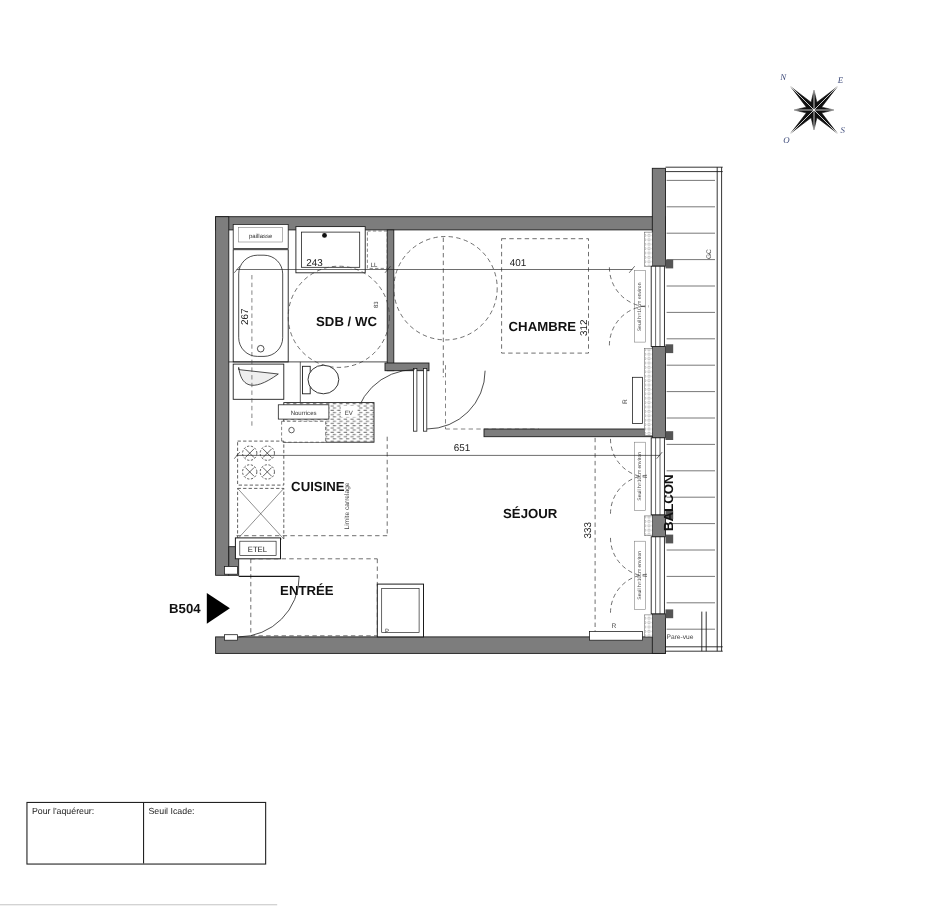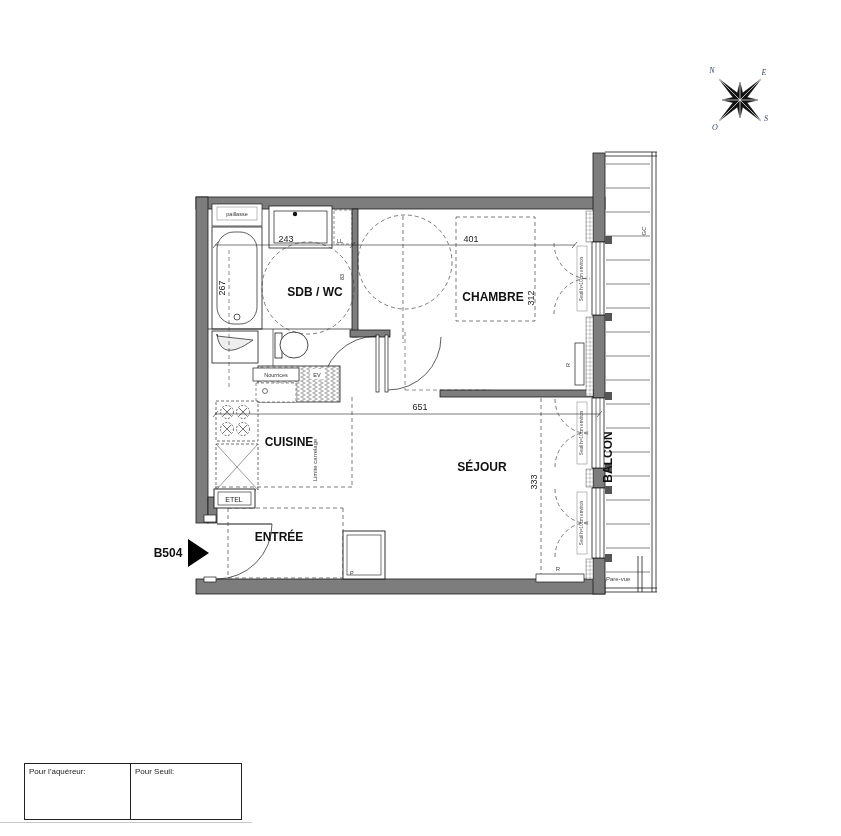--- a/index.html
+++ b/index.html
@@ -4,21 +4,21 @@
 <style>
   html,body{margin:0;padding:0;background:#ffffff;}
   body{width:841px;height:836px;position:relative;font-family:"Liberation Sans",sans-serif;}
   svg{position:absolute;left:0;top:0;}
   .room-label{font:bold 12px "Liberation Sans",sans-serif;fill:#111;}
   .dim{font:9px "Liberation Sans",sans-serif;fill:#222;}
   .tiny{font:5.5px "Liberation Sans",sans-serif;fill:#333;}
   .micro{font:4.6px "Liberation Sans",sans-serif;fill:#444;}
   .note{font:6px "Liberation Sans",sans-serif;fill:#444;}
   .compass-letter{font:italic 8px "Liberation Serif",serif;fill:#3b4878;}
-  .tb{position:absolute;left:24px;top:763px;width:216px;height:55px;display:flex;border:1px solid #222;background:#fff;}
+  .tb{position:absolute;left:24px;top:729px;width:216px;height:55px;display:flex;border:1px solid #222;background:#fff;}
   .tb .cell{flex:0 0 106px;border-right:1px solid #222;padding:3px 4px;box-sizing:border-box;font-size:8px;color:#222;}
   .tb .cell:last-child{flex:1;border-right:none;}
   .pageline{position:absolute;left:0;top:822px;width:252px;height:1px;background:#c9c9c9;}
 </style>
 </head>
 <body>
 
 <svg width="841" height="836" viewBox="0 0 841 836">
   <defs>
     <pattern id="hatch" width="6" height="4" patternUnits="userSpaceOnUse">
@@ -278,15 +278,15 @@
   <text class="dim" x="286" y="242" text-anchor="middle">243</text>
   <text class="dim" x="471" y="242" text-anchor="middle">401</text>
   <text class="dim" x="225" y="288" transform="rotate(-90 225 288)" text-anchor="middle">267</text>
   <text class="dim" x="534" y="298" transform="rotate(-90 534 298)" text-anchor="middle">312</text>
   <text class="dim" x="420" y="410" text-anchor="middle">651</text>
   <text class="dim" x="537" y="482" transform="rotate(-90 537 482)" text-anchor="middle">333</text>
 </svg>
 
 <div class="tb">
   <div class="cell">Pour l'aquéreur:</div>
-  <div class="cell">Pour Seuil:</div>
+  <div class="cell">Seuil Icade:</div>
 </div>
 <div class="pageline"></div>
 
 </body></html>

